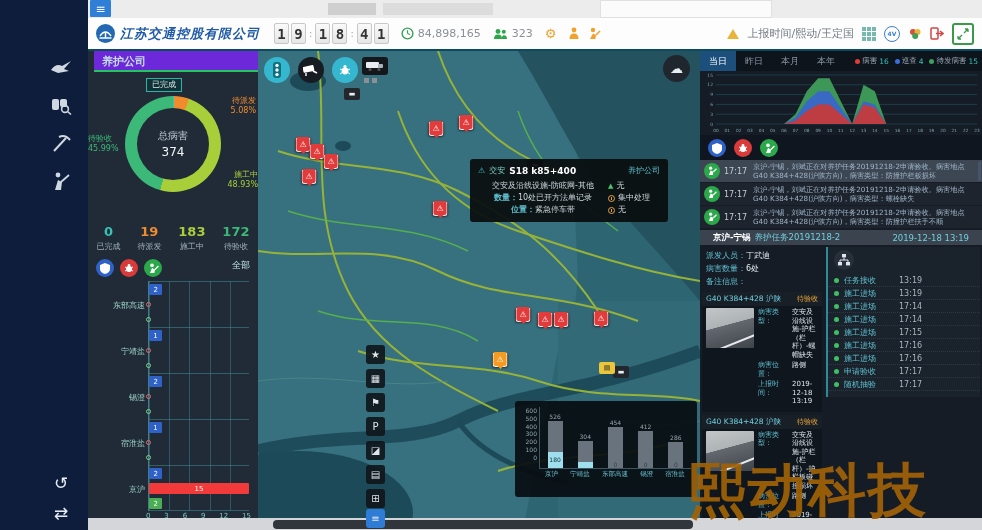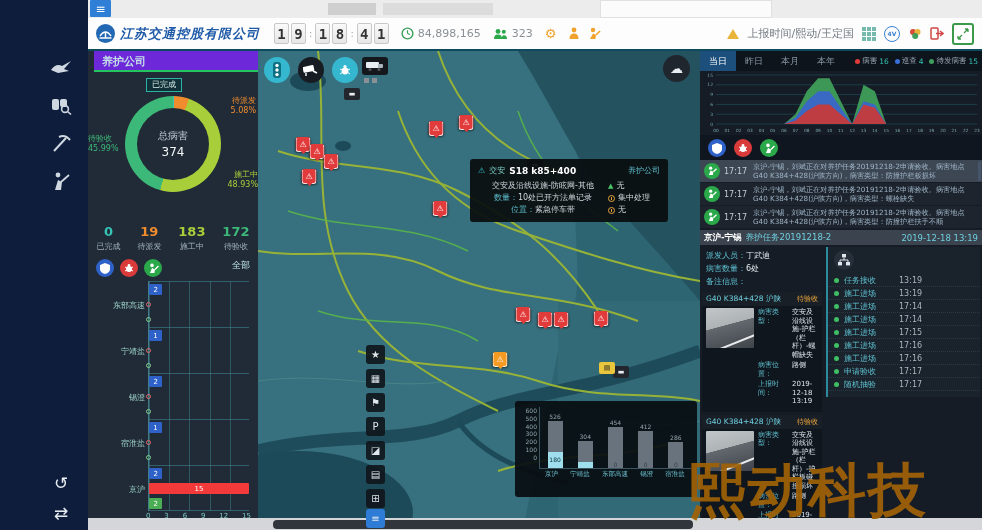--- a/index.html
+++ b/index.html
@@ -112,21 +112,21 @@
   
   .tooltip{position:absolute;left:212px;top:108px;width:198px;background:rgba(10,14,16,.94);
            border-radius:3px;padding:6px 8px;font-size:8px;color:#cfd9de;z-index:6;line-height:12px;}
   .t-title{display:flex;align-items:center;gap:4px;margin-bottom:3px;}
   .t-warn{color:#35c4cf;font-size:8px;}
   .t-type{color:#7fd3c8;}
   .t-road{color:#fff;font-weight:700;font-size:9px;}
   .t-dir{color:#5fc0d0;margin-left:auto;}
   .t-row{display:flex;align-items:center;}
   .t-left{flex:1;text-align:center;}
-  .t-label{color:#5fc0d0;}
+  .t-label{color:#5fc0d0;font-weight:bold;}
   .t-right{display:flex;align-items:center;gap:3px;width:52px;flex:none;}
   .clk{width:7px;height:7px;border:1px solid #e8a33d;border-radius:50%;position:relative;flex:none;}
   .clk:after{content:"";position:absolute;left:2px;top:1px;width:1px;height:3px;background:#e8a33d;}
   .tri-green{color:#4cc46a;font-size:7px;}
 
   
   .snapshot{position:absolute;left:257px;top:350px;width:182px;height:96px;background:rgba(8,13,17,.93);
             border-radius:3px;z-index:7;padding:4px 6px;}
   .sn-head{display:flex;align-items:center;gap:4px;}
   .doc-ic{width:8px;height:9px;border:1px solid #49b7c9;flex:none;}
@@ -160,21 +160,21 @@
   .hchart{position:relative;height:64px;}
   .rp-filter{display:flex;gap:8px;padding:4px 0 3px 8px;background:#10161f;}
   .messages{position:relative;}
   .msg{display:flex;gap:4px;padding:2px 6px 2px 4px;margin-bottom:1px;background:#1d242e;
        align-items:center;height:22px;}
   .msg.hl{background:#3d4754;}
   .msg-icon{width:16px;height:16px;border-radius:50%;background:#2ba84a;flex:none;display:flex;
             align-items:center;justify-content:center;}
   .msg-time{font-size:8px;color:#c3ccd4;width:25px;flex:none;}
   .msg-text{flex:1;font-size:7.2px;line-height:9px;color:#9fb4c6;max-height:18px;overflow:hidden;}
-  .detail-head{height:15px;background:#3a434e;display:flex;align-items:center;padding:0 4px;gap:4px;
+  .detail-head{height:15px;background:#3a434e;display:flex;align-items:center;padding:0 13px;gap:4px;
                margin-top:2px;}
   .dh-route{color:#fff;font:700 8.5px "DejaVu Sans",sans-serif;}
   .dh-task{color:#6fd0e0;font-size:8.5px;}
   .dh-date{margin-left:auto;color:#6fd0e0;font-size:8.5px;}
   .detail-body{display:flex;align-items:flex-start;}
   .d-left{width:124px;flex:none;}
   .info{padding:4px 4px 4px 6px;font-size:8px;line-height:13px;}
   .i-label{color:#5fc0d0;}
   .i-val{color:#e6edf2;}
   .card{margin:0 2px 3px 2px;background:#10161d;}

